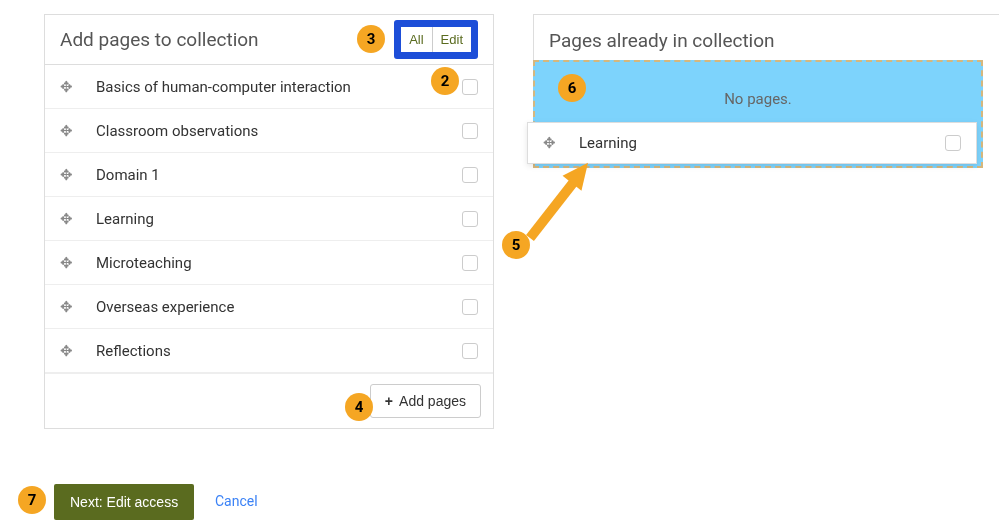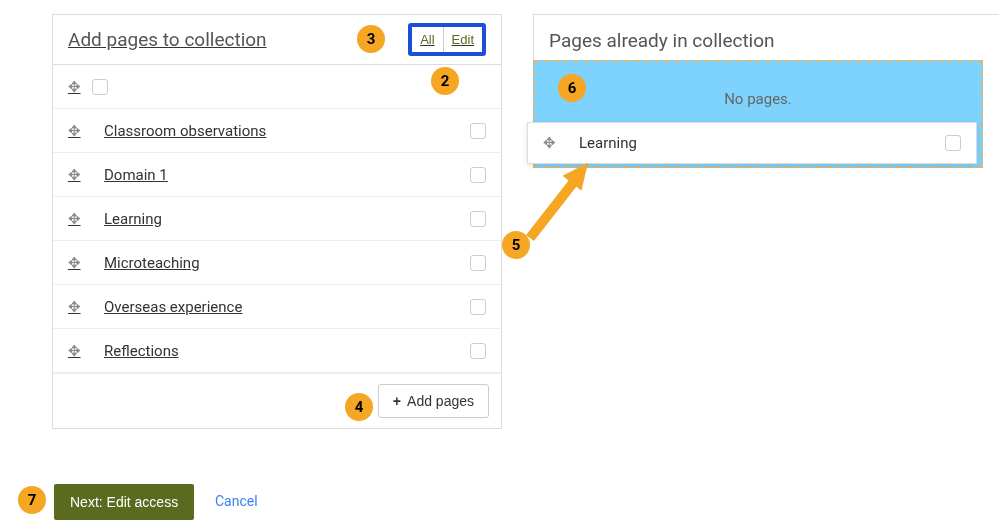--- a/index.html
+++ b/index.html
@@ -23,21 +23,21 @@
     font-size: 19px;
     color: #555;
     border-bottom: 1px solid #ddd;
     display: flex;
     align-items: center;
     justify-content: space-between;
     height: 50px;
   }
   .btn-group {
     display: flex;
-    border: 4px solid #1d4ed8;
+    border: 7px solid #1d4ed8;
     border-radius: 3px;
     overflow: hidden;
   }
   .btn-group button {
     border: none;
     background: #fff;
     color: #5a6b1f;
     font-size: 13px;
     padding: 5px 8px;
     cursor: pointer;
@@ -172,31 +172,32 @@
   .cancel-link {
     position: absolute;
     color: #3b82f6;
     font-size: 14px;
     cursor: pointer;
   }
 </style>
 </head>
 <body>
 
-<div class="panel" style="left:52px; top:14px; width:450px;text-decoration:underline;">
+<div class="panel" style="left:44px; top:14px; width:450px;">
   <div class="panel-header">
     <span>Add pages to collection</span>
     <div class="btn-group">
       <button>All</button>
       <button>Edit</button>
     </div>
   </div>
 
   <div class="list-item">
     <span class="move-icon">✥</span>
+    <span class="item-label">Basics of human-computer interaction</span>
     <span class="checkbox"></span>
   </div>
   <div class="list-item">
     <span class="move-icon">✥</span>
     <span class="item-label">Classroom observations</span>
     <span class="checkbox"></span>
   </div>
   <div class="list-item">
     <span class="move-icon">✥</span>
     <span class="item-label">Domain 1</span>

